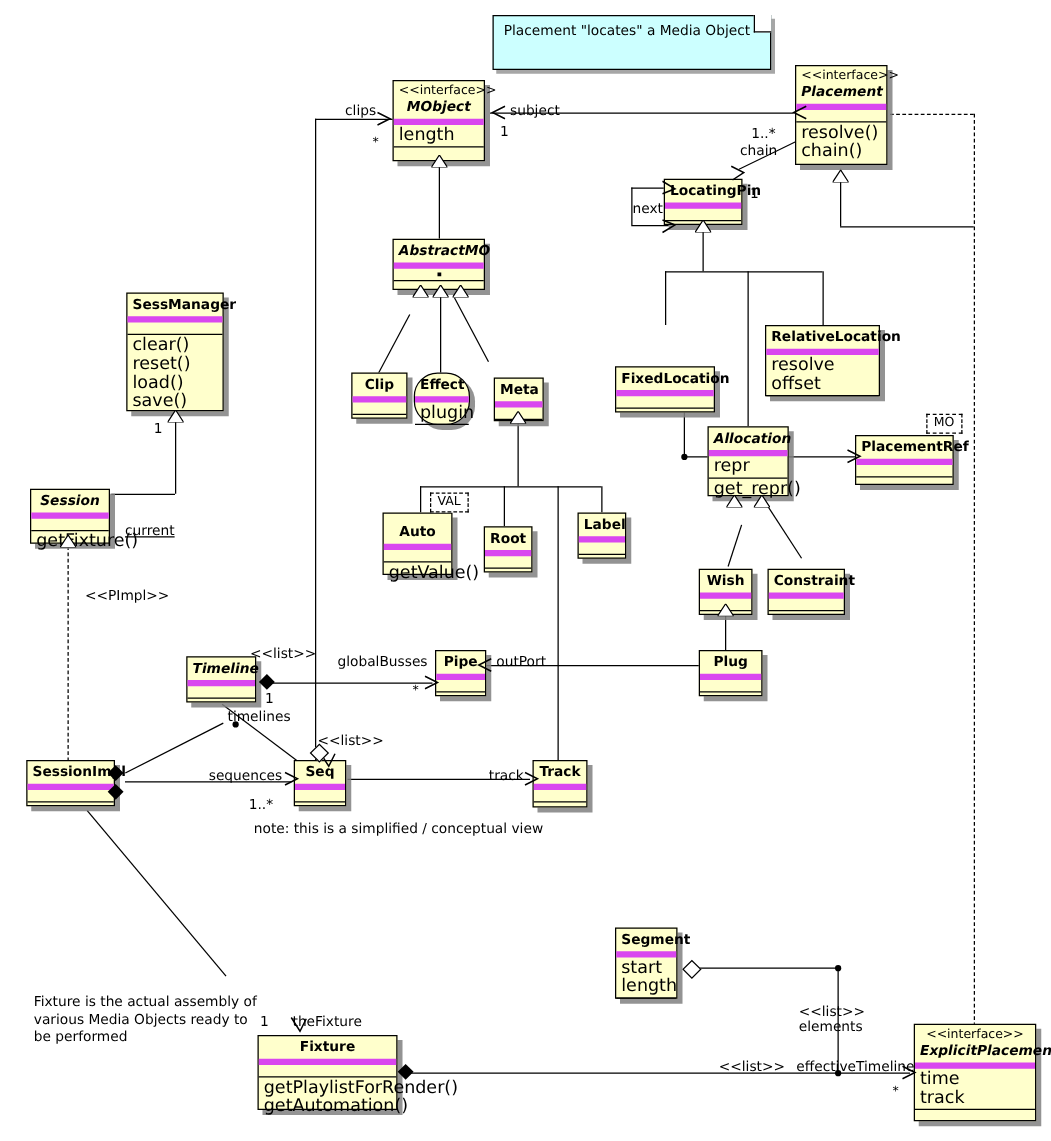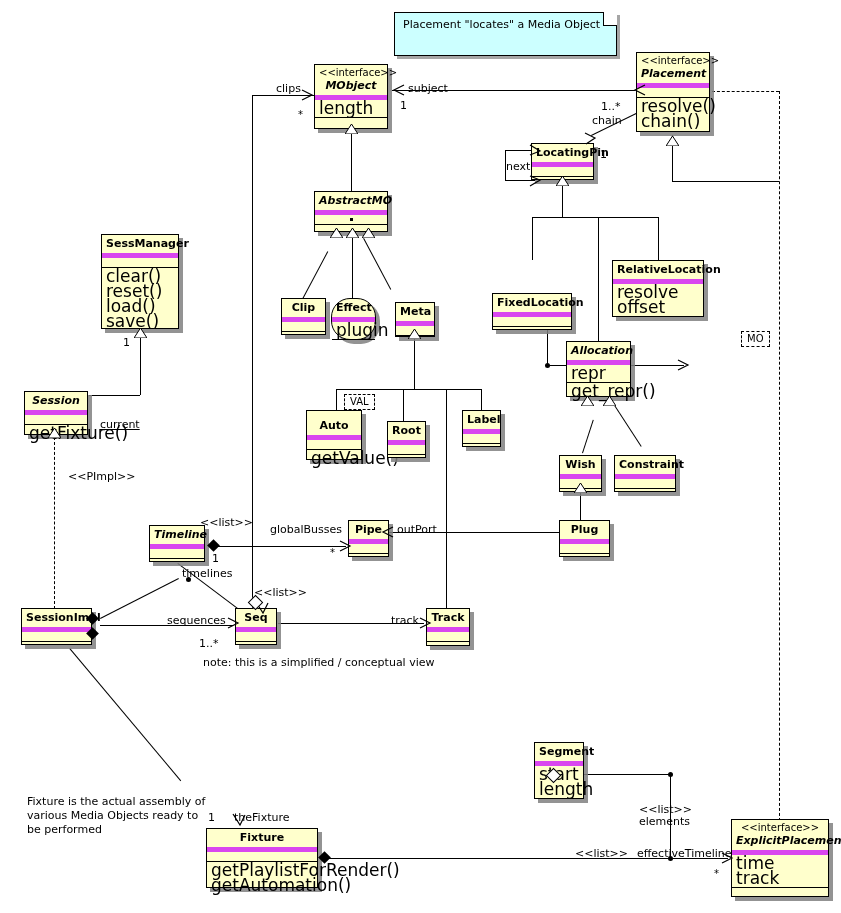--- a/index.html
+++ b/index.html
@@ -28,21 +28,21 @@
     display:block;
     font-weight:normal;
     font-style:normal;
     font-size:10px;
     line-height:12px;
   }
   .cls .hdr.ital .nm{font-style:italic;}
   .cls .sec{
     border-bottom:1px solid #000;
     padding:1px 4px;
-    font-size:17px;
+    font-size:14px;
     line-height:15px;
     min-height:9px;
   }
   .cls .sec:last-child{border-bottom:none;}
   .cls .sec.empty{min-height:9px;padding:0;height:9px;}
   .cls .sec .it{white-space:nowrap;display:block;}
   .cls .sec.dot{height:9px;padding:0;position:relative;}
   .cls .sec.dot:after{
     content:"";position:absolute;left:50%;top:3px;width:3px;height:3px;
     background:#000;margin-left:-1px;
@@ -404,20 +404,27 @@
       <span class="it">repr</span>
     </div>
     <div class="sec">
       <span class="it">get_repr()</span>
     </div>
   </div>
 
   <div class="tparam" style="left:741px;top:331px;">
     <span>MO</span>
   </div>
+  <div class="cls" style="left:684px;top:348px;width:79px;height:40px;">
+    <div class="hdr">
+      <span class="nm">PlacementRef</span>
+    </div>
+    <div class="sec empty"></div>
+    <div class="sec empty"></div>
+  </div>
 
   <div class="cls" style="left:24px;top:391px;width:64px;height:44px;">
     <div class="hdr ital">
       <span class="nm">Session</span>
     </div>
     <div class="sec empty"></div>
     <div class="sec">
       <span class="it">getFixture()</span>
     </div>
   </div>
@@ -508,21 +515,21 @@
   </div>
 
   <div class="cls" style="left:426px;top:608px;width:44px;height:38px;">
     <div class="hdr">
       <span class="nm">Track</span>
     </div>
     <div class="sec empty"></div>
     <div class="sec empty"></div>
   </div>
 
-  <div class="cls" style="left:492px;top:742px;width:50px;height:57px;margin-left:42px;">
+  <div class="cls" style="left:492px;top:742px;width:50px;height:57px;">
     <div class="hdr">
       <span class="nm">Segment</span>
     </div>
     <div class="sec">
       <span class="it">start</span>
       <span class="it">length</span>
     </div>
     <div class="sec empty"></div>
   </div>
 

